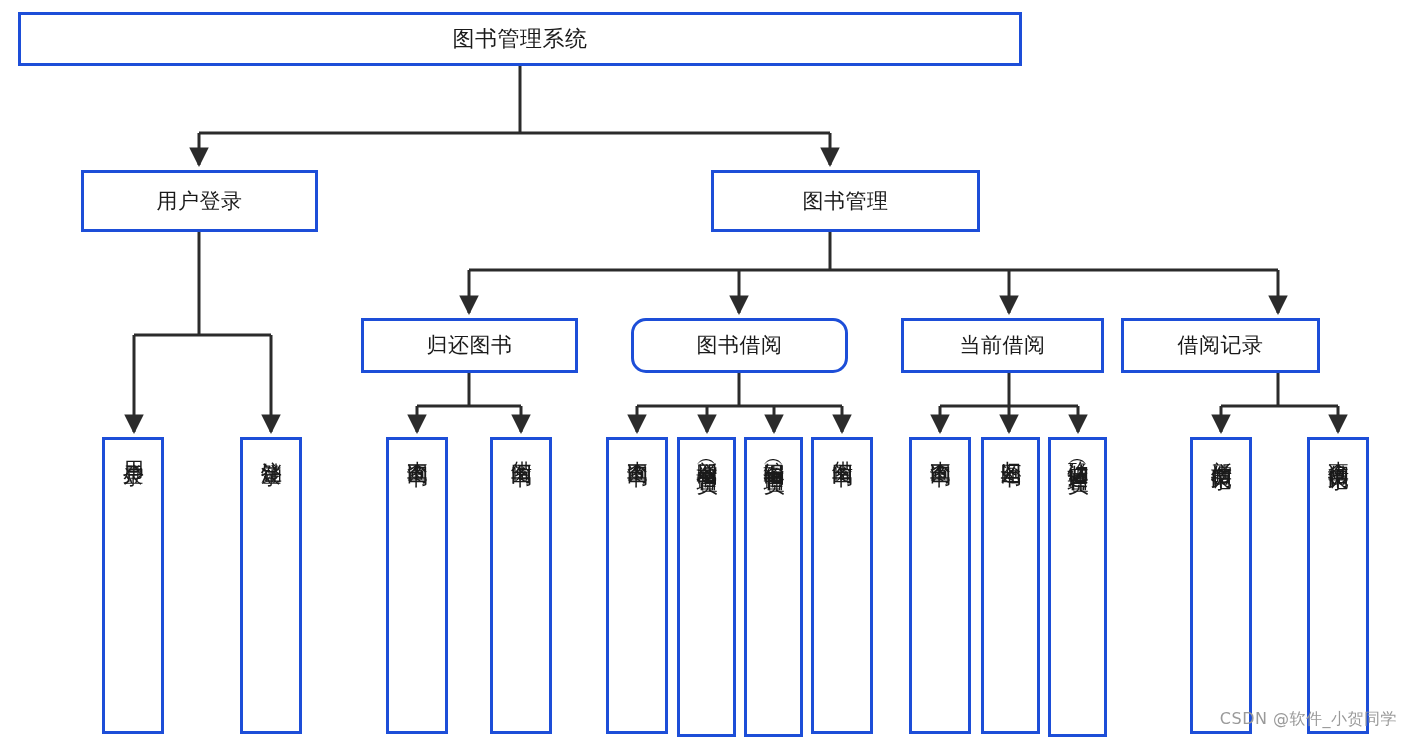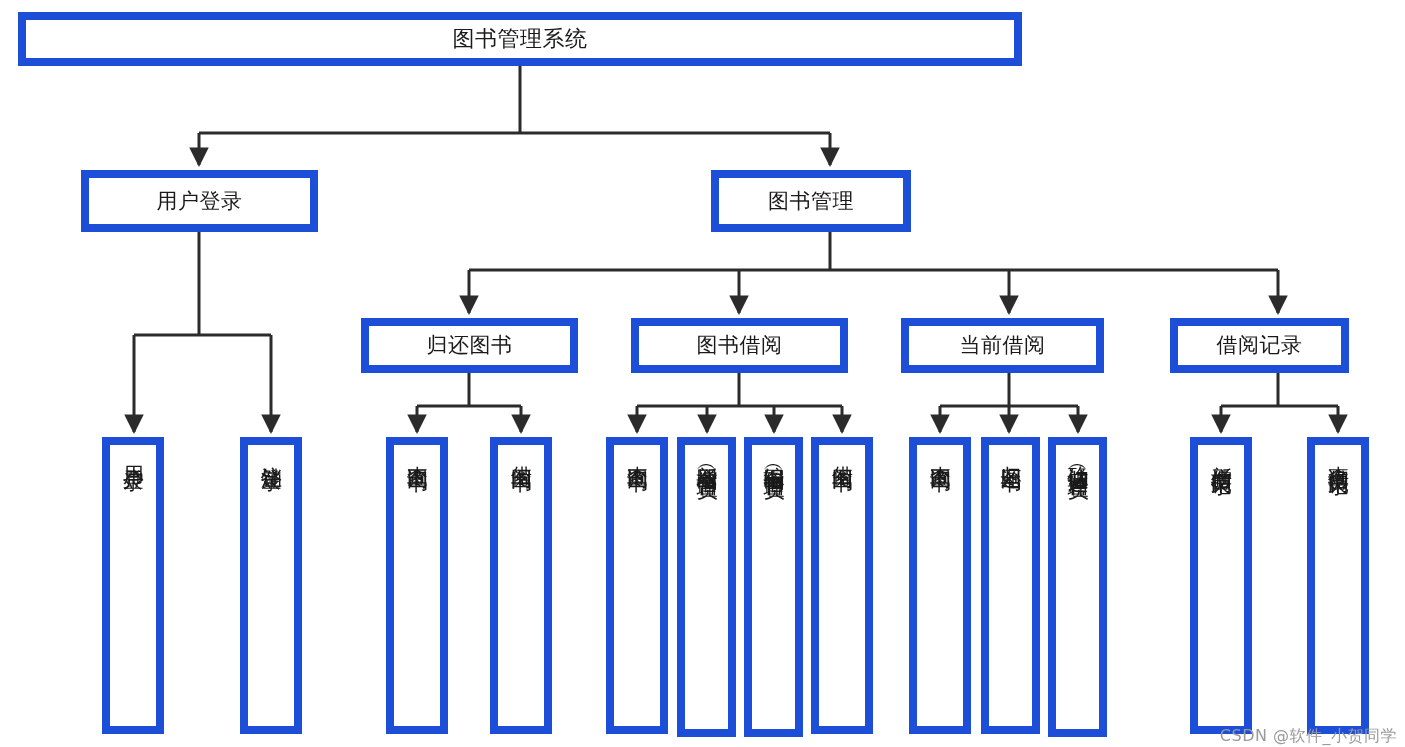--- a/index.html
+++ b/index.html
@@ -23,21 +23,21 @@
     left: 0;
     top: 0;
     width: 1405px;
     height: 747px;
     pointer-events: none;
   }
   .node {
     position: absolute;
     box-sizing: border-box;
     background: #ffffff;
-    border: 8px solid #1d4ed8;
+    border: 3px solid #1d4ed8;
     display: flex;
     align-items: center;
     justify-content: center;
     color: #1a1a1a;
   }
   .node .label {
     text-align: center;
     line-height: 1.18;
     letter-spacing: 0.5px;
   }
@@ -54,21 +54,21 @@
     writing-mode: vertical-rl;
     text-orientation: upright;
     font-size: 21px;
     letter-spacing: 2px;
     line-height: 1;
   }
   .node.root .label { font-size: 22px; }
   #watermark {
     position: absolute;
     right: 8px;
-    bottom: 0;
+    bottom: 17px;
     font-size: 16px;
     color: #9a9a9a;
     white-space: nowrap;
     letter-spacing: 0.5px;
   }
 </style>
 </head>
 <body>
 
 <div id="diagram-root">
@@ -123,34 +123,34 @@
     </g>
   </svg>
 
   <div class="node horizontal root" style="left:18px; top:12px; width:1004px; height:54px;">
     <span class="label">图书管理系统</span>
   </div>
 
   <div class="node horizontal" style="left:81px; top:170px; width:237px; height:62px;">
     <span class="label">用户登录</span>
   </div>
-  <div class="node horizontal" style="left:711px; top:170px; width:200px; height:62px;">
+  <div class="node horizontal" style="left:711px; top:170px; width:269px; height:62px;">
     <span class="label">图书管理</span>
   </div>
 
   <div class="node horizontal" style="left:361px; top:318px; width:217px; height:55px;">
     <span class="label">归还图书</span>
   </div>
-  <div class="node horizontal" style="left:631px; top:318px; width:217px; height:55px;">
+  <div class="node horizontal" style="left:631px; top:318px; width:217px; height:55px;border-radius:15px;">
     <span class="label">图书借阅</span>
   </div>
   <div class="node horizontal" style="left:901px; top:318px; width:203px; height:55px;">
     <span class="label">当前借阅</span>
   </div>
-  <div class="node horizontal" style="left:1170px; top:318px; width:179px; height:55px;">
+  <div class="node horizontal" style="left:1121px; top:318px; width:199px; height:55px;">
     <span class="label">借阅记录</span>
   </div>
 
   <div class="node vertical" style="left:102px; top:437px; width:62px; height:297px;">
     <span class="label">用户登录</span>
   </div>
   <div class="node vertical" style="left:240px; top:437px; width:62px; height:297px;">
     <span class="label">注销登录</span>
   </div>
 

